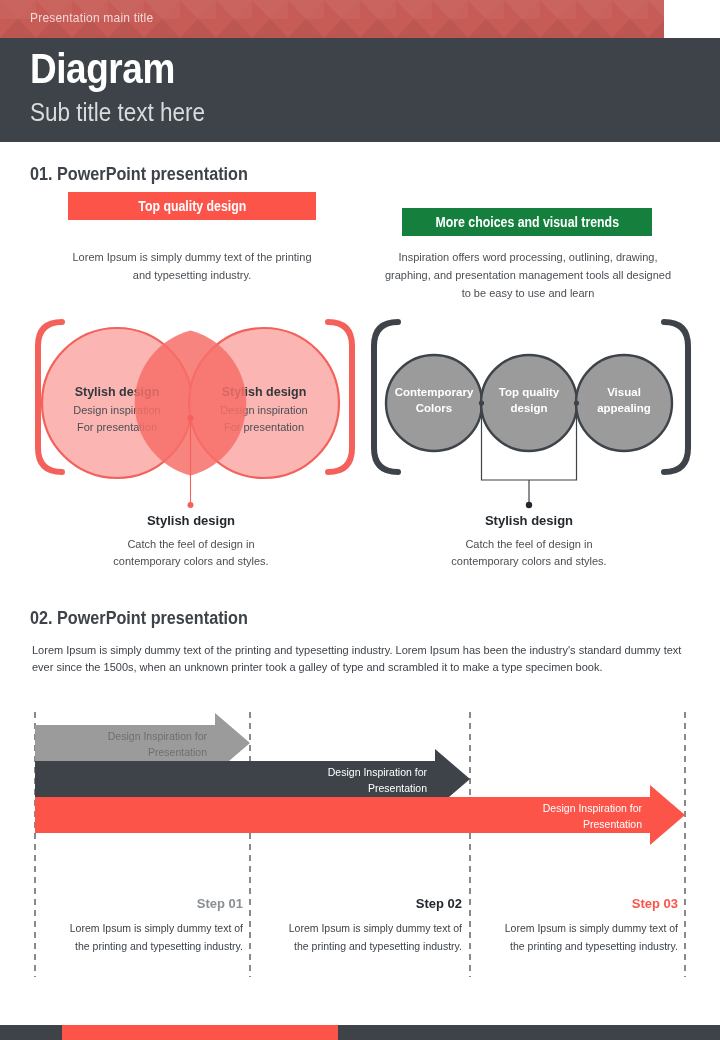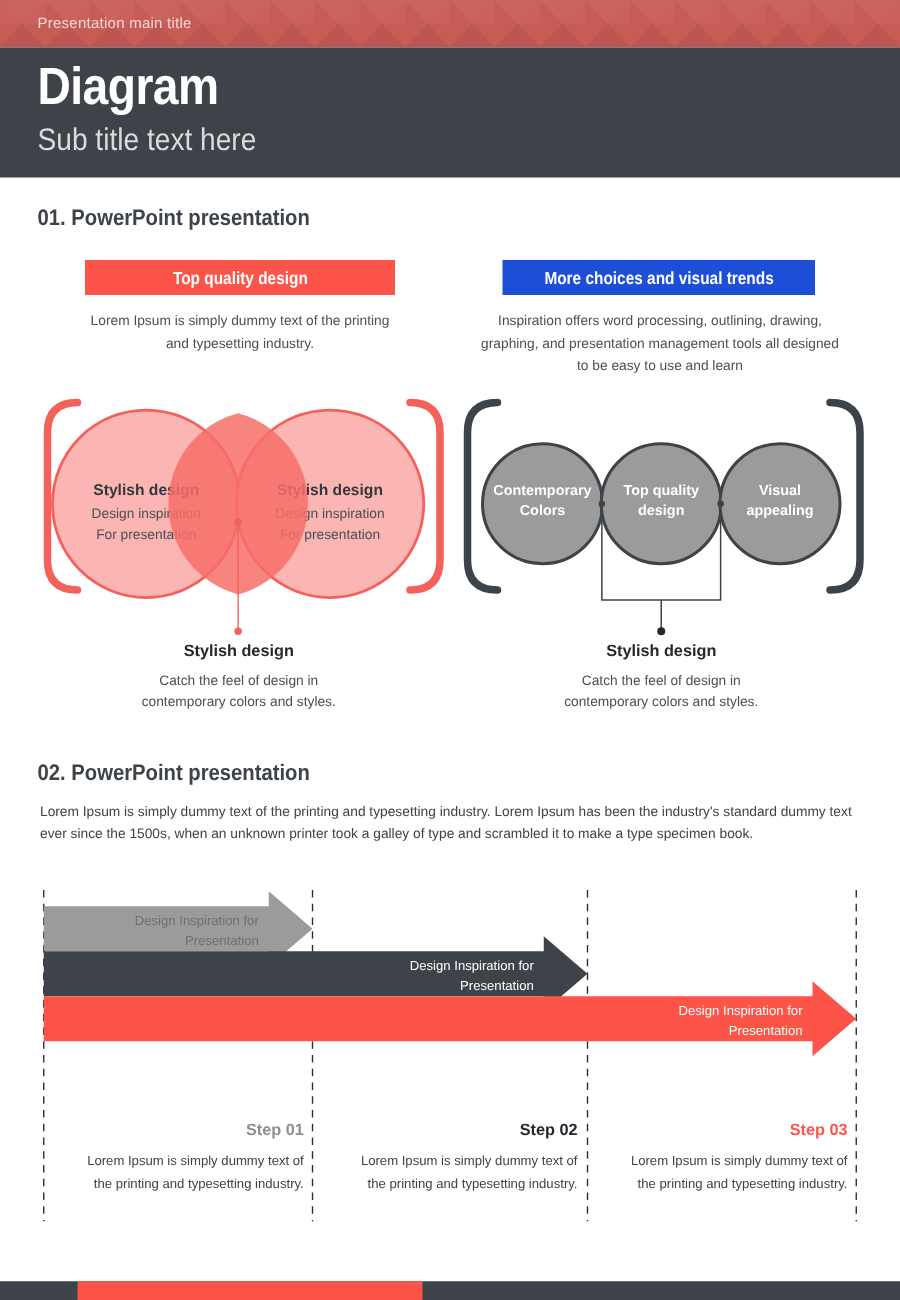--- a/index.html
+++ b/index.html
@@ -6,21 +6,21 @@
   html, body {
     width: 720px; height: 1040px;
     background: #ffffff;
     font-family: "Liberation Sans", sans-serif;
     overflow: hidden;
   }
   .slide { position: relative; width: 720px; height: 1040px; background:#fff; }
 
   
   .banner {
-    position: absolute; left:0; top:0; width:720px; height:38px;
+    position: absolute; left:0; top:0; width:664px; height:38px;
     background:#c75b56;
     overflow:hidden;
   }
   .banner .pattern { position:absolute; inset:0; opacity:1; }
   .banner-title {
     position:absolute; left:30px; top:11px;
     font-size:12px; letter-spacing:.2px; color:#f3d9d7;
     font-family:"Liberation Sans Narrow","Liberation Sans", sans-serif;
     font-stretch: condensed;
   }
@@ -60,22 +60,22 @@
 
   
   .ribbon {
     position:absolute; height:28px; line-height:28px; text-align:center;
     color:#fff; font-size:14px; font-weight:bold;
     font-family:"Liberation Sans Narrow","Liberation Sans", sans-serif;
     font-stretch: condensed;
     white-space:nowrap;
   }
   .ribbon span { display:inline-block; transform:scaleX(0.88); }
-  #ribbon-left  { left:68px;  top:208px; width:248px; background:#fc5449; }
-  #ribbon-right { left:402px; top:208px; width:250px; background:#1d4ed8; }
+  #ribbon-left  { left:68px;  top:192px; width:248px; background:#fc5449; }
+  #ribbon-right { left:402px; top:208px; width:250px; background:#15803d; }
 
   .ribbon-desc {
     position:absolute; font-size:11px; color:#4a4f54; text-align:center;
     line-height:18px;
     font-family:"Liberation Sans Narrow","Liberation Sans", sans-serif;
     font-stretch: condensed;
   }
   #desc-left  { left:62px;  top:248px; width:260px; }
   #desc-right { left:382px; top:248px; width:292px; }
 

